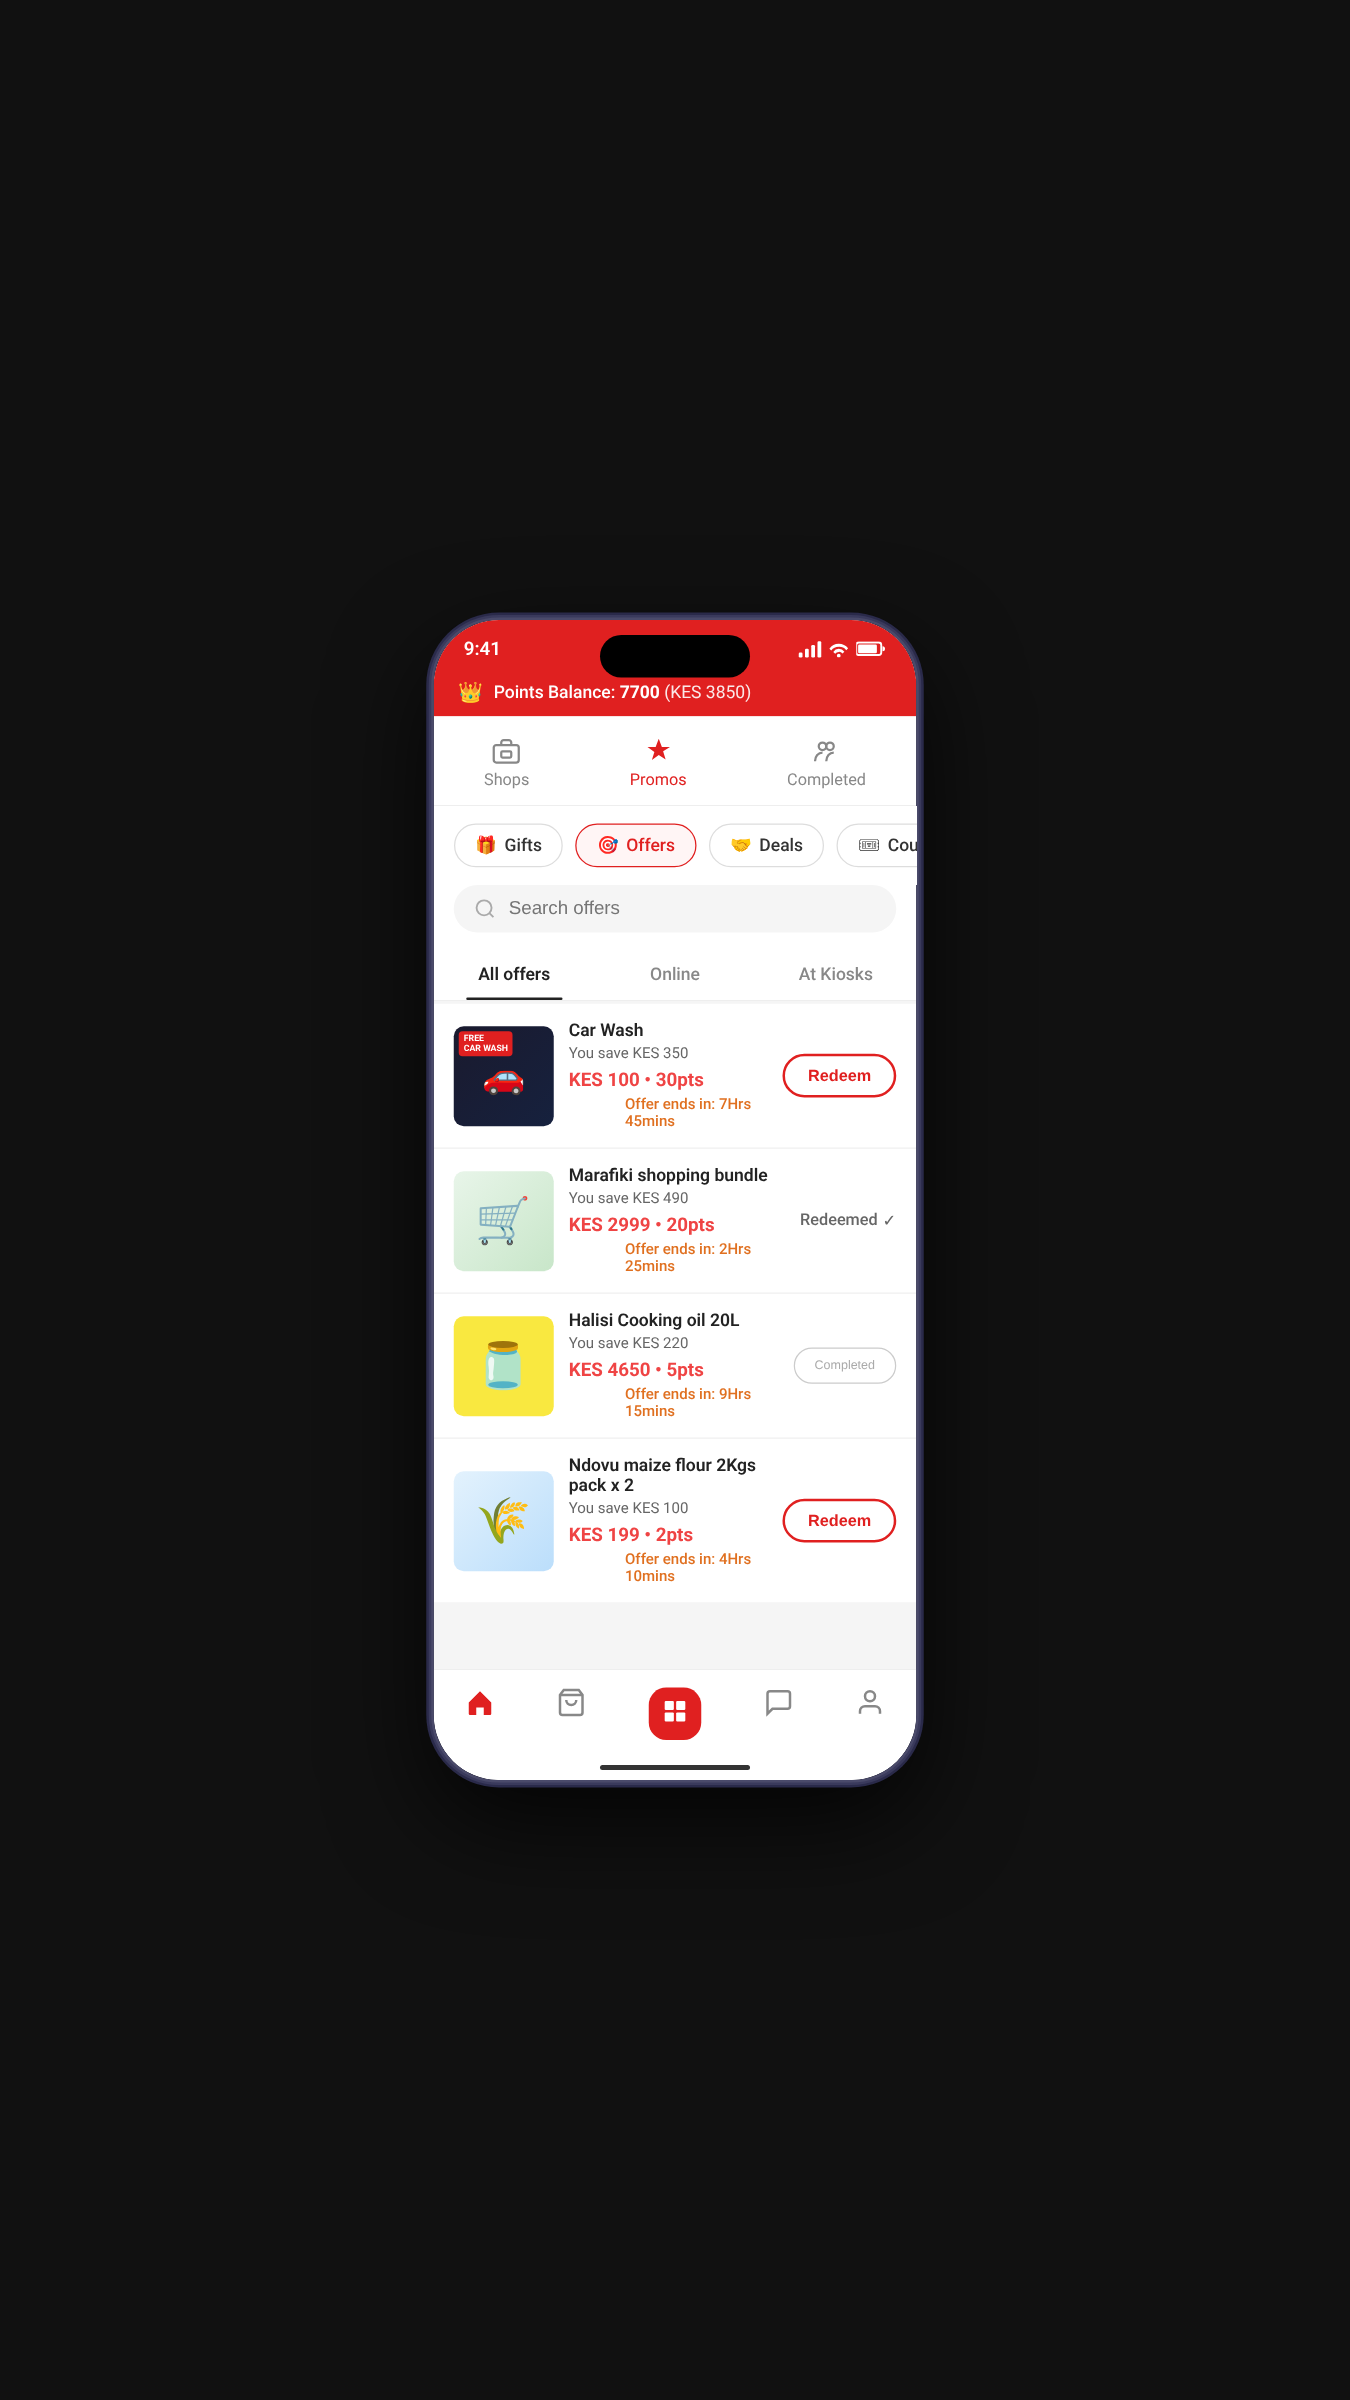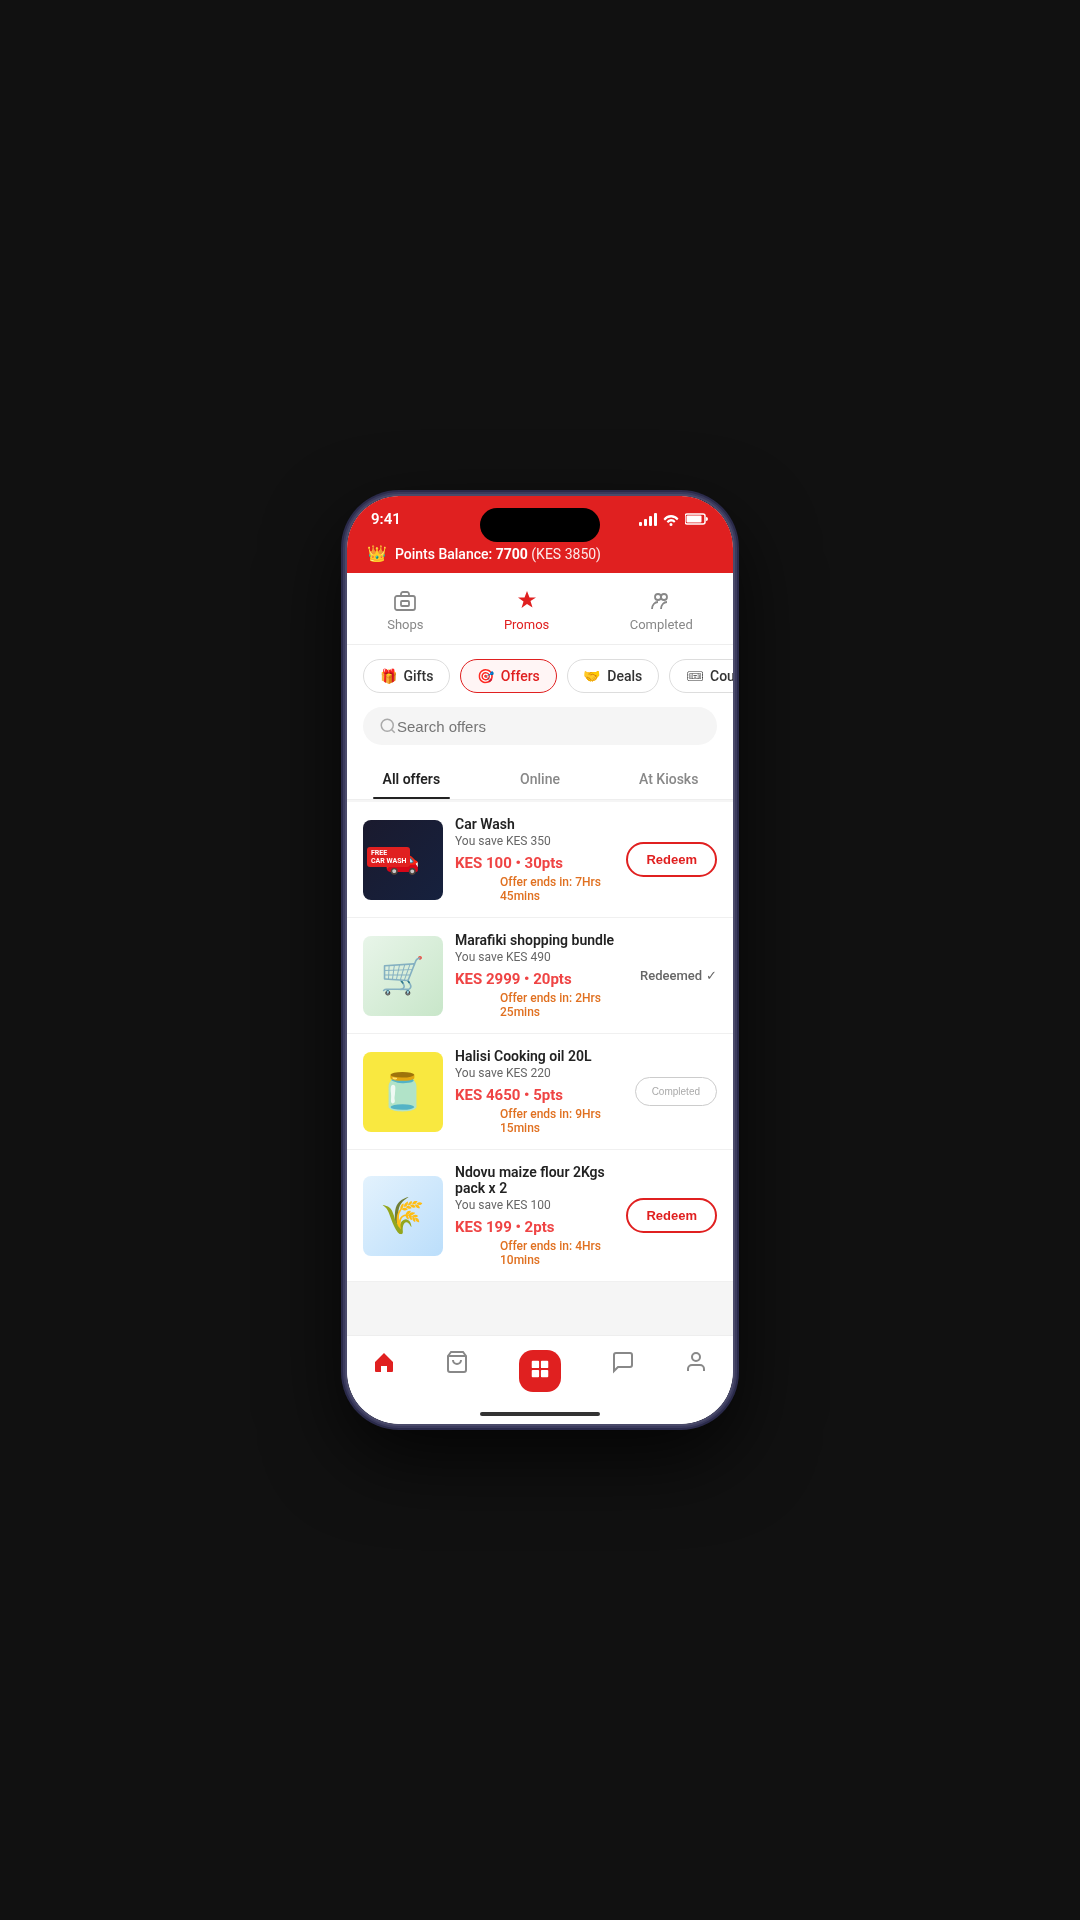--- a/index.html
+++ b/index.html
@@ -153,22 +153,23 @@
 
     
     .search-container {
       background: white;
       padding: 0 16px 14px;
     }
     .search-bar {
       background: #f5f5f5;
       border-radius: 25px;
       display: flex;
-      align-items: center;
+      align-items: flex-start;
       padding: 10px 16px;
+      gap: 10px;
     }
     .search-input {
       background: transparent;
       border: none;
       outline: none;
       font-size: 15px;
       color: #999;
       flex: 1;
     }
 
@@ -239,21 +240,20 @@
       position: absolute;
       top: 4px;
       left: 4px;
       background: #e02020;
       color: white;
       font-size: 7px;
       font-weight: 700;
       padding: 2px 4px;
       border-radius: 3px;
       line-height: 1.2;
-      margin-top: 23px;
     }
 
     .offer-image-grocery {
       background: linear-gradient(135deg, #e8f5e9 0%, #c8e6c9 100%);
       display: flex;
       align-items: center;
       justify-content: center;
     }
 
     .offer-image-oil {

